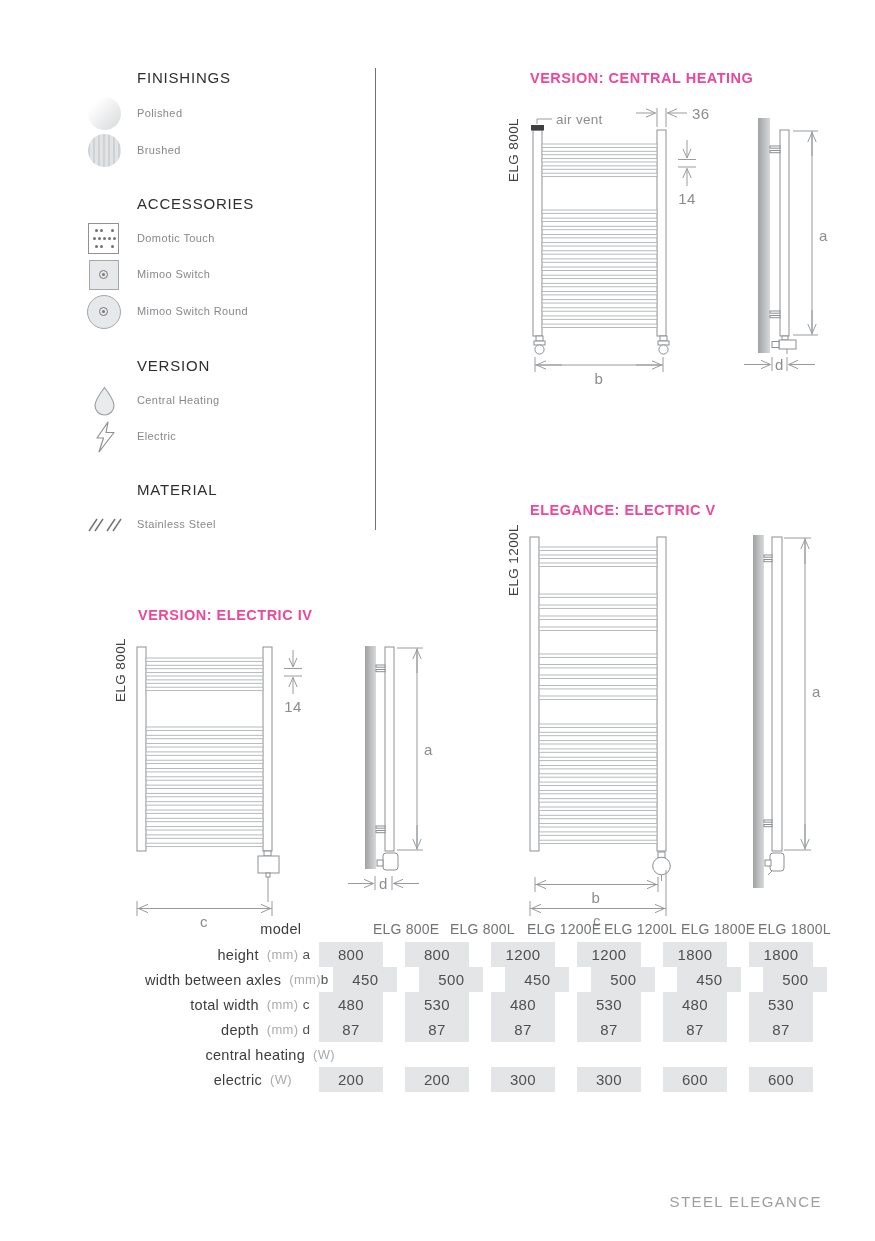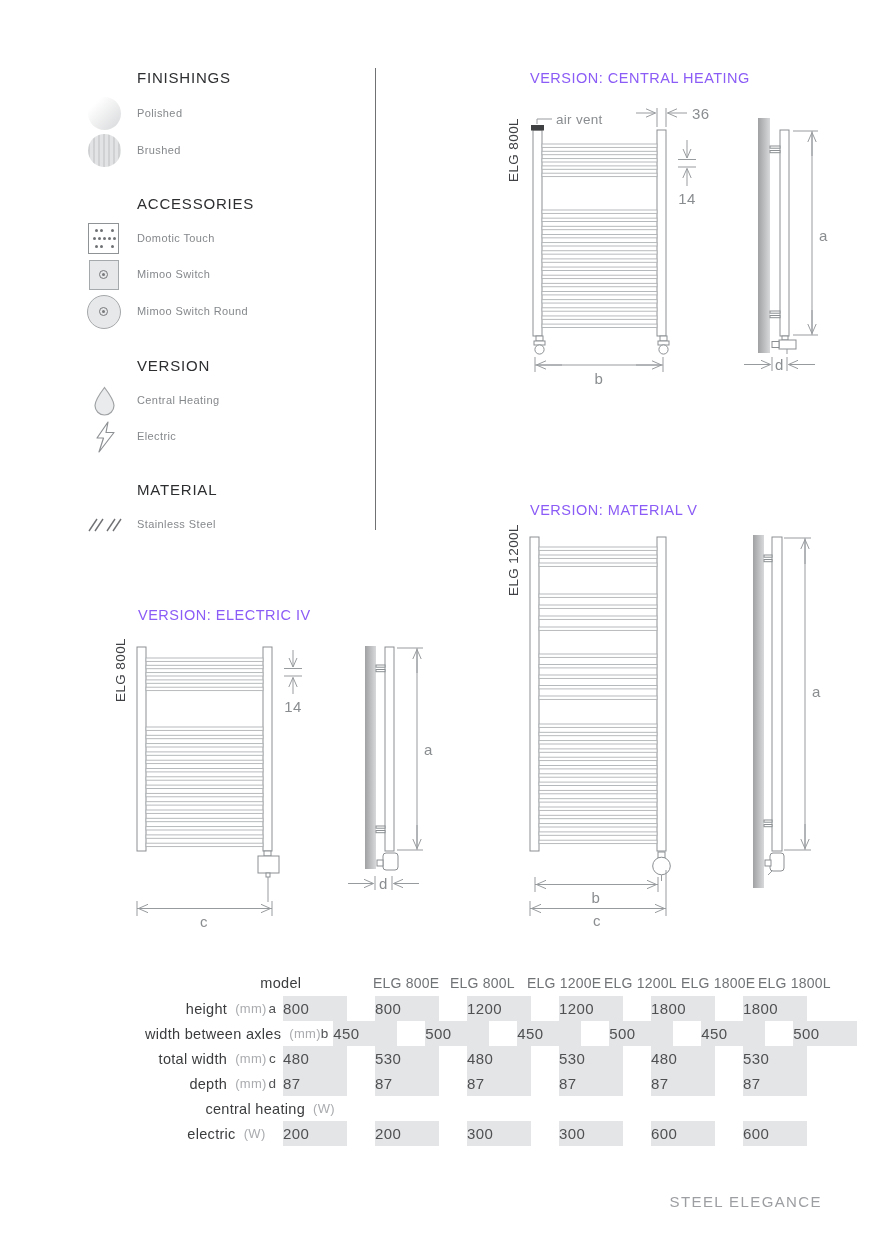--- a/index.html
+++ b/index.html
@@ -25,41 +25,41 @@
   .rnd-mimoo { left:87px; top:295px; width:34px; height:34px; border:1px solid #a6a9ab; border-radius:50%; background:#e7e8e9; }
   .target { position:absolute; left:50%; top:50%; width:9px; height:9px; margin:-5.5px 0 0 -5.5px;
     border:1px solid #77797c; border-radius:50%; }
   .target::after { content:""; position:absolute; left:50%; top:50%; width:3px; height:3px;
     margin:-1.5px 0 0 -1.5px; background:#77797c; border-radius:50%; }
 
   
   .divider { left:375px; top:68px; width:1px; height:462px; background:#6f7173; }
 
   
-  .fig-title { position:absolute; font-size:14.5px; letter-spacing:.5px; color:#8b5cf6; white-space:nowrap; }
+  .fig-title { position:absolute; font-size:14.5px; letter-spacing:.5px; color:#ec4899; white-space:nowrap;font-weight:bold; }
   .vlabel { position:absolute; font-size:13.5px; letter-spacing:.4px; color:#3f4144; white-space:nowrap;
     transform:rotate(-90deg); transform-origin:0 0; }
 
   
   svg { position:absolute; overflow:visible; }
   .tube { fill:#fff; stroke:#8b8f92; stroke-width:1; }
   .rung { fill:#fff; stroke:#afb2b4; stroke-width:.9; }
   .dim  { stroke:#989b9e; stroke-width:1; fill:none; }
   .dtxt { fill:#8a8d90; font-size:15px; letter-spacing:.5px; }
   .dtxt-sm { fill:#8a8d90; font-size:13.5px; letter-spacing:.3px; }
 
   
-  .spec-table { position:absolute; left:145px; top:975px; width:690px; }
+  .spec-table { position:absolute; left:145px; top:921px; width:690px; }
   .t-row { display:flex; align-items:center; height:25px; }
   .t-head { height:21px; align-items:flex-start; }
   .t-label { width:160px; text-align:right; font-size:14.5px; letter-spacing:.3px; color:#3b3c3e; white-space:nowrap; }
   .t-unit { width:46px; padding-left:8px; font-size:13px; letter-spacing:.3px; color:#a9abae; }
   .t-letter { width:22px; text-align:center; font-size:13.5px; color:#505254; }
   .t-cells { display:flex; margin-left:5px; }
-  .t-cell { width:64px; margin-right:28px; height:25px; line-height:25px; 
+  .t-cell { width:64px; margin-right:22px; height:25px; line-height:25px; text-align:center;
     background:#e4e5e6; font-size:15px; letter-spacing:.4px; color:#4e5052; }
   .t-hcell { width:64px; margin-right:13px; height:21px; line-height:16px; text-align:center;
     font-size:14px; letter-spacing:.2px; color:#707376; white-space:nowrap; }
 
   
   .footer { position:absolute; right:53px; top:1193px; display:flex; align-items:baseline; gap:32px;flex-direction:column; }
   .footer-brand { font-size:15px; letter-spacing:1.4px; color:#9c9ea1; }
   .footer-page { font-size:17px; color:#3a3b3d; }
 </style>
 </head>
@@ -307,21 +307,21 @@
     <g>
       <line class="dim" x1="275" y1="246" x2="275" y2="260"></line>
         <line class="dim" x1="292" y1="246" x2="292" y2="260"></line>
       <line class="dim" x1="248" y1="253.5" x2="273.5" y2="253.5" marker-end="url(#f2a)"></line>
       <line class="dim" x1="319" y1="253.5" x2="293.5" y2="253.5" marker-end="url(#f2a)"></line>
       <text class="dtxt" x="283.5" y="259" text-anchor="middle">d</text>
     </g>
   </g>
 </svg>
 
-<div class="fig-title" style="left:530px;top:502px">VERSION: MATERIAL V</div>
+<div class="fig-title" style="left:530px;top:502px">ELEGANCE: ELECTRIC V</div>
 <div class="vlabel" style="left:506px;top:596px">ELG 1200L</div>
 
 <svg style="left:495px;top:525px" width="345" height="405" viewBox="0 0 345 405">
   <defs>
     <marker id="f3a" viewBox="0 0 10 10" refX="9.5" refY="5" markerWidth="10" markerHeight="10" orient="auto">
       <path d="M0,.8 L9.5,5 L0,9.2" fill="none" stroke="#989b9e" stroke-width="1"></path>
     </marker>
     <linearGradient id="f3w" x1="0" y1="0" x2="1" y2="0">
       <stop offset="0" stop-color="#9fa1a3"></stop>
         <stop offset="1" stop-color="#d8d9da"></stop>

